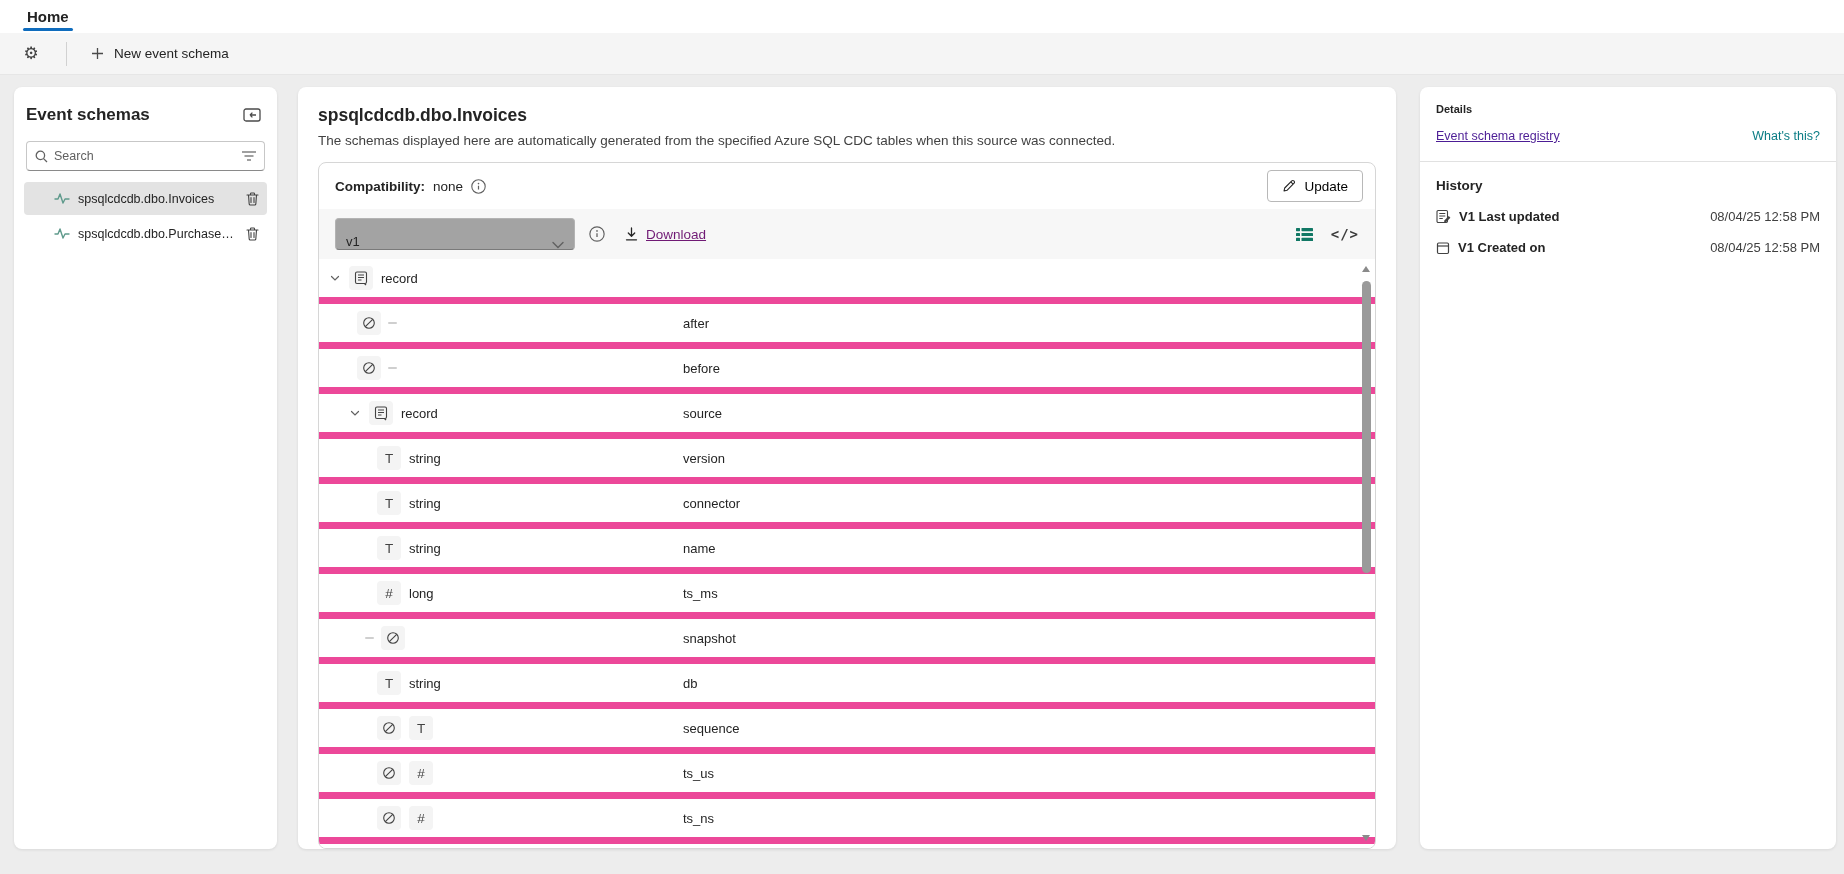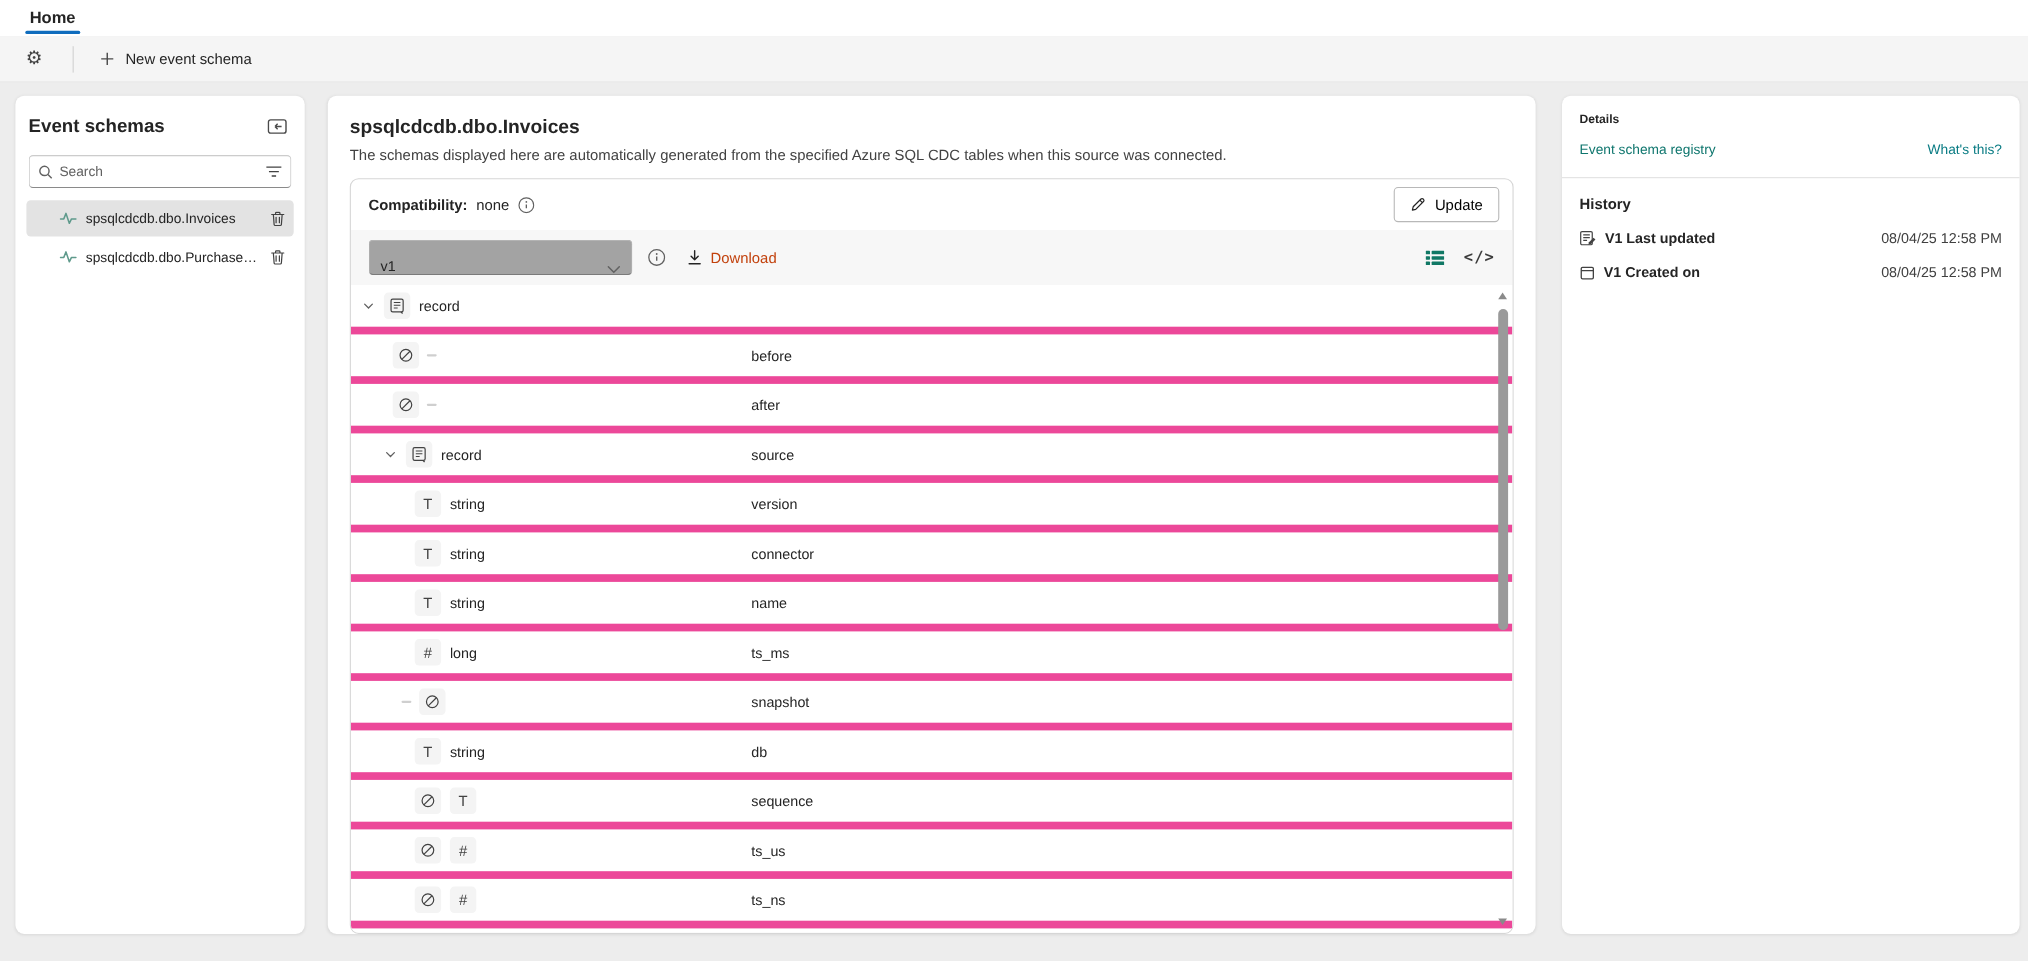--- a/index.html
+++ b/index.html
@@ -41,21 +41,21 @@
   .main-title { font-size:17.5px; font-weight:700; }
   .main-sub { font-size:13.5px; color:#424242; margin-top:7px; }
   .schema-box { margin-top:14px; border:1px solid #d6d6d6; border-radius:8px; flex:1; display:flex; flex-direction:column; overflow:hidden; }
   .sb-head { height:46px; flex:none; display:flex; align-items:center; padding:0 12px 0 16px; gap:8px; }
   .compat-label { font-size:13.5px; font-weight:700; }
   .compat-value { font-size:13.5px; }
   .btn-outline { margin-left:auto; display:flex; align-items:center; gap:8px; height:32px; padding:0 14px; border:1px solid #b8b8b8; border-radius:4px; background:#fff; font-size:13.5px; font-weight:400; cursor:pointer; }
   .sb-toolbar { height:50px; flex:none; background:#f7f7f7; display:flex; align-items:center; padding:0 16px; gap:14px; }
   .select { width:240px; height:32px; background:#a3a3a3; border:1px solid #b3b3b3; border-bottom-color:#7a7a7a; border-radius:4px; display:flex; align-items:flex-end; padding:0 10px; font-size:13px; cursor:pointer; }
   .select .sel-value { flex:1; }
-  .tool-link { display:flex; align-items:center; gap:8px; font-size:13.5px; color:#c2410c; cursor:pointer; padding:4px 6px; border-radius:4px; }
+  .tool-link { display:flex; align-items:center; gap:8px; font-size:13.5px; color:#701a75; cursor:pointer; padding:4px 6px; border-radius:4px;text-decoration:underline; }
   .view-toggles { margin-left:auto; display:flex; align-items:center; gap:18px; }
   .code-glyph { font-size:14px; font-weight:700; color:#3b3b3b; letter-spacing:1px; cursor:pointer; font-family:"DejaVu Sans Mono", monospace; }
 
   
   .stable { position:relative; flex:1; background:#fff; overflow:hidden; }
   .srow { height:45px; display:flex; align-items:center; border-bottom:7px solid #ec4899; position:relative; }
   .tcell { display:flex; align-items:center; }
   .ncell { position:absolute; left:364px; font-size:13px; color:#242424; }
   .chip { width:24px; height:24px; background:#f4f4f4; border-radius:4px; display:flex; align-items:center; justify-content:center; flex:none; }
   .chip + .chip { margin-left:8px; }
@@ -70,21 +70,21 @@
   .vscroll { position:absolute; top:0; right:1px; bottom:0; width:15px; }
   .vs-arrow { position:absolute; left:3px; width:0; height:0; border-left:4.5px solid transparent; border-right:4.5px solid transparent; cursor:pointer; }
   .vs-arrow.up { top:7px; border-bottom:6px solid #8a8a8a; }
   .vs-arrow.down { bottom:7px; border-top:6px solid #8a8a8a; }
   .vs-thumb { position:absolute; left:3px; top:22px; width:9px; height:292px; border-radius:5px; background:#9a9a9a; cursor:grab; }
 
   
   .right-panel { width:416px; flex:none; margin-left:24px; padding:0 16px; }
   .rp-title { font-size:11px; font-weight:700; padding-top:16px; }
   .rp-row { display:flex; align-items:center; justify-content:space-between; margin-top:14px; }
-  .rp-label { font-size:12.5px; color:#0f766e; }
+  .rp-label { font-size:12.5px; color:#4c1d95;text-decoration:underline; }
   .rp-link { font-size:12.5px; color:#0a7c84; cursor:pointer; }
   .rp-divider { height:1px; background:#e1e1e1; margin:18px -16px 0 -16px; }
   .hist-title { font-size:13.5px; font-weight:700; margin-top:16px; }
   .hist-row { display:flex; align-items:center; margin-top:16px; gap:8px; }
   .hist-label { font-size:13px; font-weight:700; }
   .hist-time { margin-left:auto; font-size:13px; color:#404040; }
   .gear-glyph { font-size:17px; line-height:1; font-family:"DejaVu Sans", sans-serif; color:#424242; }
 </style>
 </head>
 <body>
@@ -258,34 +258,34 @@
         <div class="srow">
           <div class="tcell" style="padding-left:38px">
             <span class="chip">
                 <svg width="14" height="14" viewBox="0 0 14 14">
                   <circle cx="7" cy="7" r="5.3" fill="none" stroke="#424242" stroke-width="1.1"></circle>
                   <path d="M3.3 10.7L10.7 3.3" stroke="#424242" stroke-width="1.1"></path>
                 </svg>
               </span>
             <span class="mini-dash after"></span>
           </div>
+          <div class="ncell">after</div>
+        </div>
+
+        <div class="srow">
+          <div class="tcell" style="padding-left:38px">
+            <span class="chip">
+                <svg width="14" height="14" viewBox="0 0 14 14">
+                  <circle cx="7" cy="7" r="5.3" fill="none" stroke="#424242" stroke-width="1.1"></circle>
+                  <path d="M3.3 10.7L10.7 3.3" stroke="#424242" stroke-width="1.1"></path>
+                </svg>
+              </span>
+            <span class="mini-dash after"></span>
+          </div>
           <div class="ncell">before</div>
-        </div>
-
-        <div class="srow">
-          <div class="tcell" style="padding-left:38px">
-            <span class="chip">
-                <svg width="14" height="14" viewBox="0 0 14 14">
-                  <circle cx="7" cy="7" r="5.3" fill="none" stroke="#424242" stroke-width="1.1"></circle>
-                  <path d="M3.3 10.7L10.7 3.3" stroke="#424242" stroke-width="1.1"></path>
-                </svg>
-              </span>
-            <span class="mini-dash after"></span>
-          </div>
-          <div class="ncell">after</div>
         </div>
 
         <div class="srow">
           <div class="tcell" style="padding-left:30px">
             <span class="tree-chevron">
                 <svg width="12" height="12" viewBox="0 0 12 12">
                   <path d="M2.5 4.5L6 8l3.5-3.5" fill="none" stroke="#616161" stroke-width="1.2" stroke-linecap="round"></path>
                 </svg>
               </span>
             <span class="chip">

